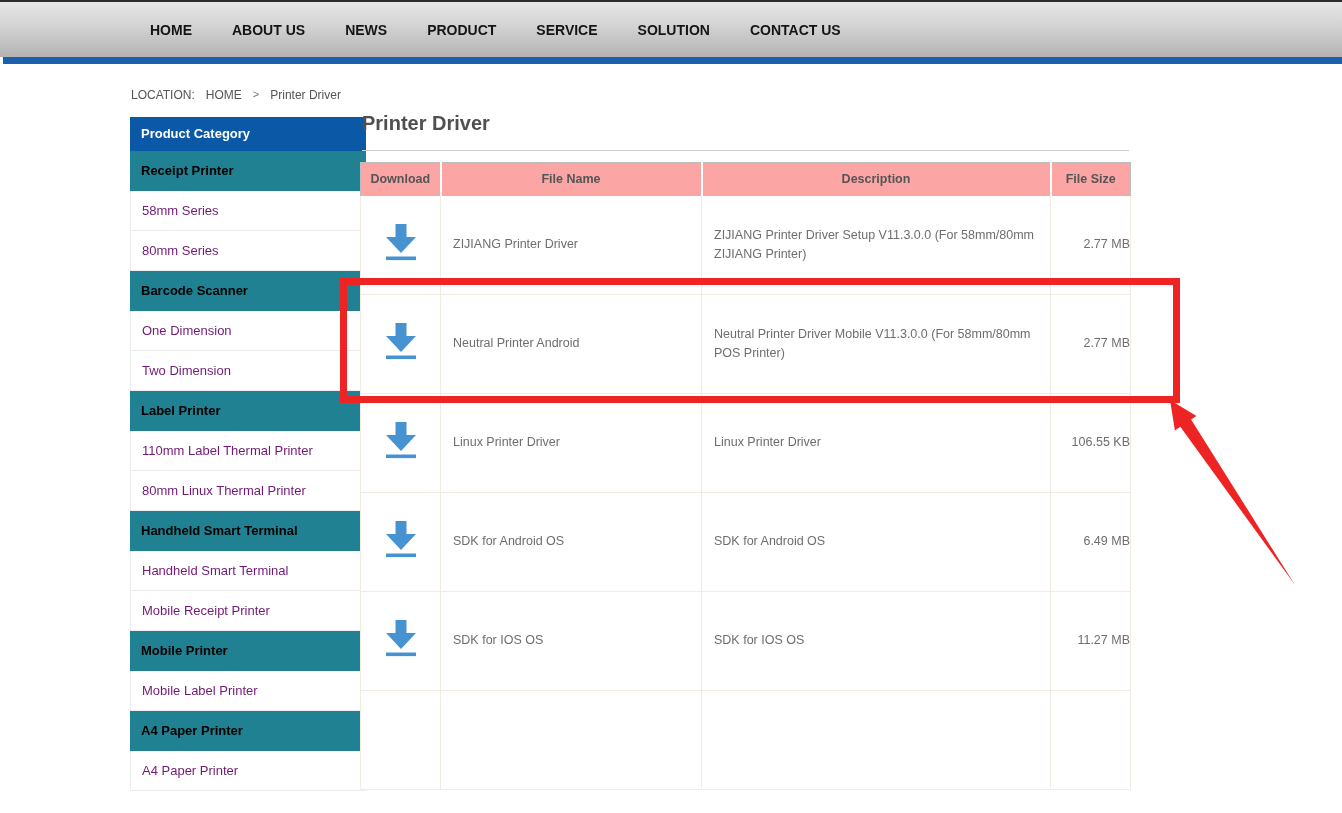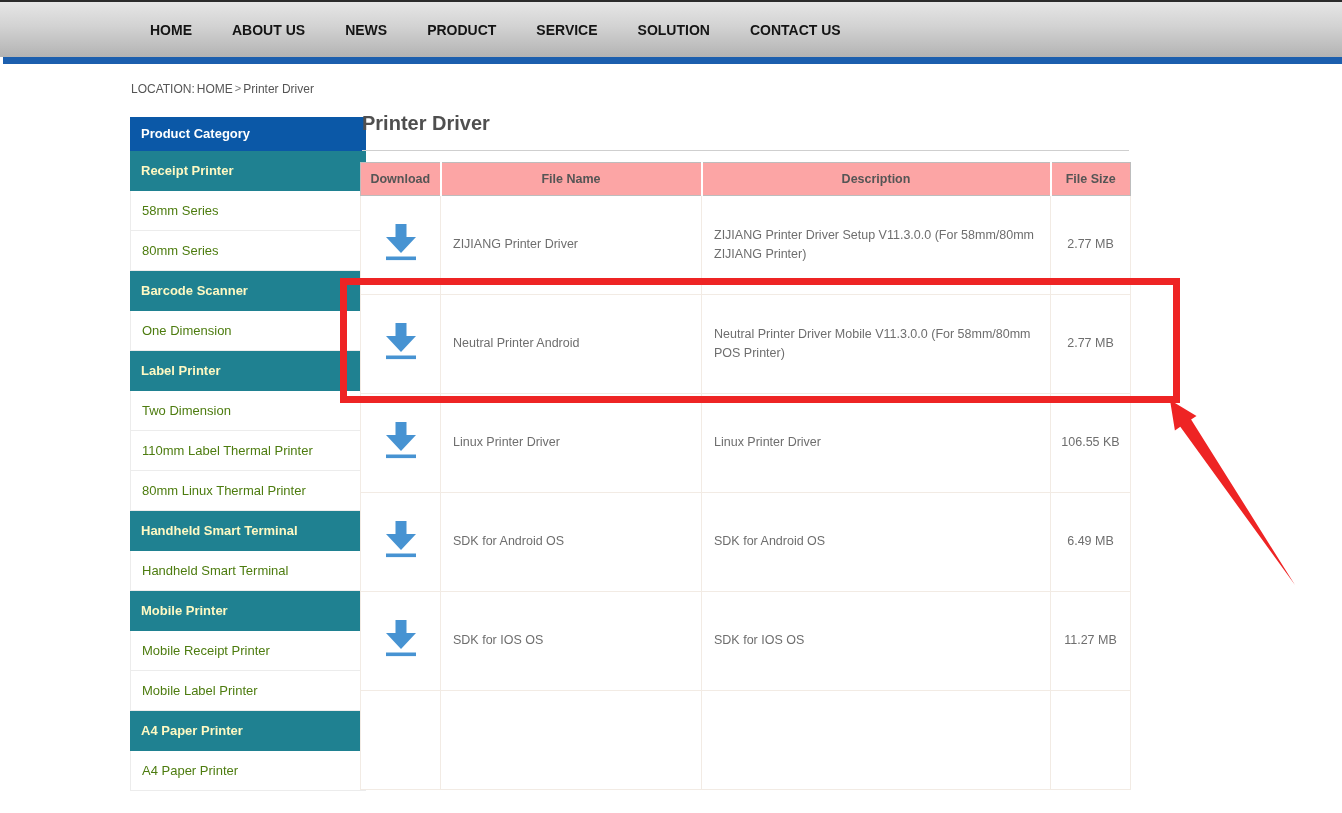--- a/index.html
+++ b/index.html
@@ -8,31 +8,31 @@
 
   
   .topbar { position:absolute; left:0; top:0; width:1342px; height:57px;
             background:linear-gradient(180deg,#e6e6e6 0%,#d2d2d2 45%,#b3b3b3 100%);
             border-top:2px solid #2b2b2b; }
   .nav { display:flex; align-items:center; height:100%; padding-left:150px; gap:40px; }
   .nav-item { font-size:14px; font-weight:bold; color:#141414; cursor:pointer; white-space:nowrap; }
   .bluebar { position:absolute; left:3px; top:57px; width:1339px; height:7px; background:#1c5fae; }
 
   
-  .crumb { position:absolute; left:131px; top:82px; font-size:12px; color:#555;
-           display:flex; gap:2px; align-items:flex-start; }
+  .crumb { position:absolute; left:131px; top:88px; font-size:12px; color:#555;
+           display:flex; gap:11px; align-items:flex-start; }
   .crumb .sep { font-size:11px; color:#777; }
 
   
   .sidebar { position:absolute; left:130px; top:117px; width:236px; }
   .side-title { height:34px; line-height:34px; background:#0b58a7; color:#fff;
                 font-size:13px; font-weight:bold; padding-left:11px; }
   .side-item { height:40px; line-height:40px; padding-left:11px; font-size:13px; cursor:pointer; }
-  .side-item.group { background:#1f8191; color:#fef9c3; font-weight:bold; }
-  .side-item.plain { background:#fff; color:#4d7c0f;
+  .side-item.group { background:#1f8191; color:#000000; font-weight:bold; }
+  .side-item.plain { background:#fff; color:#701a75;
                      border-bottom:1px solid #ececec; border-left:1px solid #ececec;
                      border-right:1px solid #ececec; }
 
   
   .page-title { position:absolute; left:362px; top:112px; font-size:20px;
                 font-weight:bold; color:#4f4f4f; }
   .title-rule { position:absolute; left:362px; top:150px; width:767px; height:0;
                 border-top:1px solid #cfcfcf; }
 
   .dl-table { position:absolute; left:360px; top:162px; width:770px;
@@ -41,21 +41,21 @@
   .dl-table col.c3 { width:349px; } .dl-table col.c4 { width:80px; }
   .dl-table th { background:#fca5a5; height:33px; font-size:12.5px; font-weight:bold;
                  color:#555; text-align:center; border:1px solid #bdbdbd;
                  border-left:2px solid #fff; }
   .dl-table th:first-child { border-left:1px solid #bdbdbd; }
   .dl-table td { height:99px; vertical-align:middle; font-size:12.5px; color:#6e6e6e;
                  border:1px solid #f2ebe4; background:#fff; line-height:1.55; }
   .c-dl   { text-align:center; }
   .c-name { padding-left:12px; padding-right:20px; }
   .c-desc { padding-left:12px; padding-right:14px; }
-  .c-size { text-align:center; }
+  .c-size { text-align:right; }
   .dl-btn { display:inline-block; cursor:pointer; line-height:0; }
 
   
   .hl-rect { position:absolute; left:340px; top:278px; width:840px; height:125px;
              border:7px solid #ee2424; pointer-events:none; }
   .anno-svg { position:absolute; left:0; top:0; width:1342px; height:813px;
               pointer-events:none; }
 </style>
 </head>
 <body>
@@ -81,28 +81,28 @@
 </div>
 
 <div class="sidebar">
   <div class="side-title">Product Category</div>
   <div>
       <div class="side-item group">Receipt Printer</div>
       <div class="side-item plain">58mm Series</div>
       <div class="side-item plain">80mm Series</div>
       <div class="side-item group">Barcode Scanner</div>
       <div class="side-item plain">One Dimension</div>
+      <div class="side-item plain">Two Dimension</div>
       <div class="side-item group">Label Printer</div>
-      <div class="side-item plain">Two Dimension</div>
       <div class="side-item plain">110mm Label Thermal Printer</div>
       <div class="side-item plain">80mm Linux Thermal Printer</div>
       <div class="side-item group">Handheld Smart Terminal</div>
       <div class="side-item plain">Handheld Smart Terminal</div>
+      <div class="side-item plain">Mobile Receipt Printer</div>
       <div class="side-item group">Mobile Printer</div>
-      <div class="side-item plain">Mobile Receipt Printer</div>
       <div class="side-item plain">Mobile Label Printer</div>
       <div class="side-item group">A4 Paper Printer</div>
       <div class="side-item plain">A4 Paper Printer</div>
     </div>
 </div>
 
 <div class="page-title">Printer Driver</div>
 <div class="title-rule"></div>
 
 <table class="dl-table">

